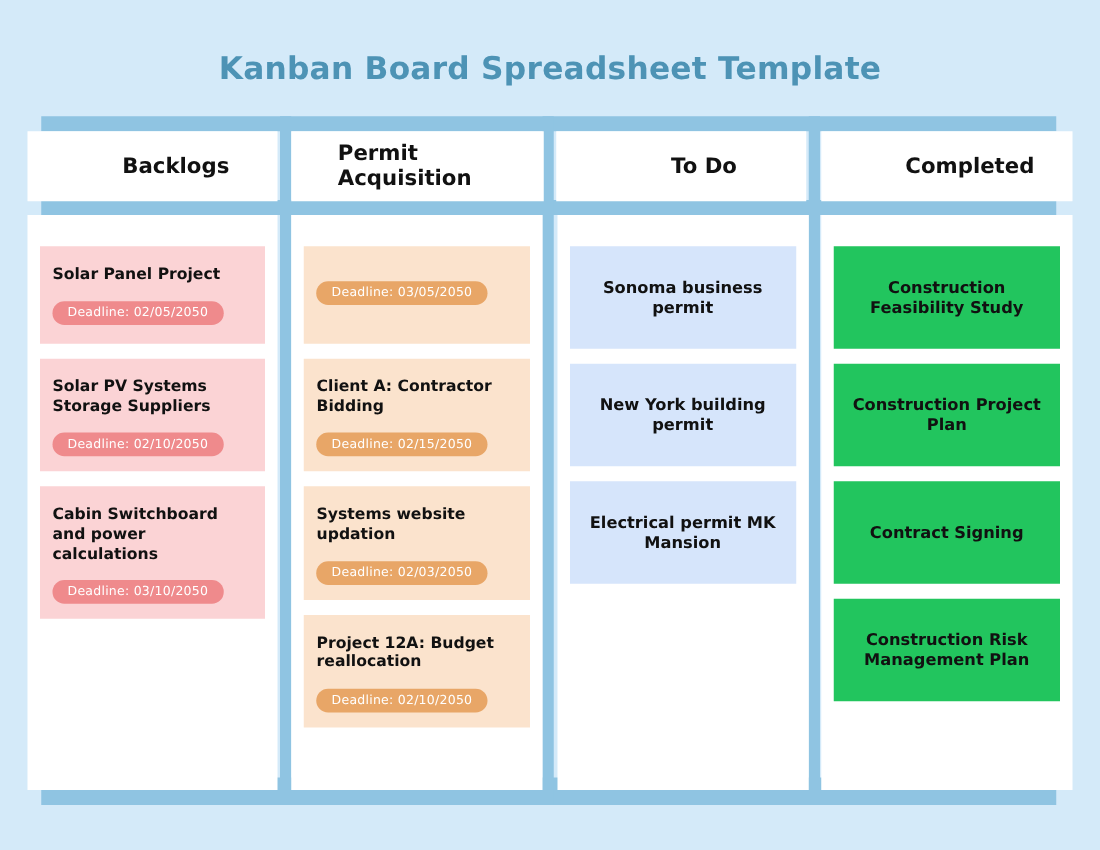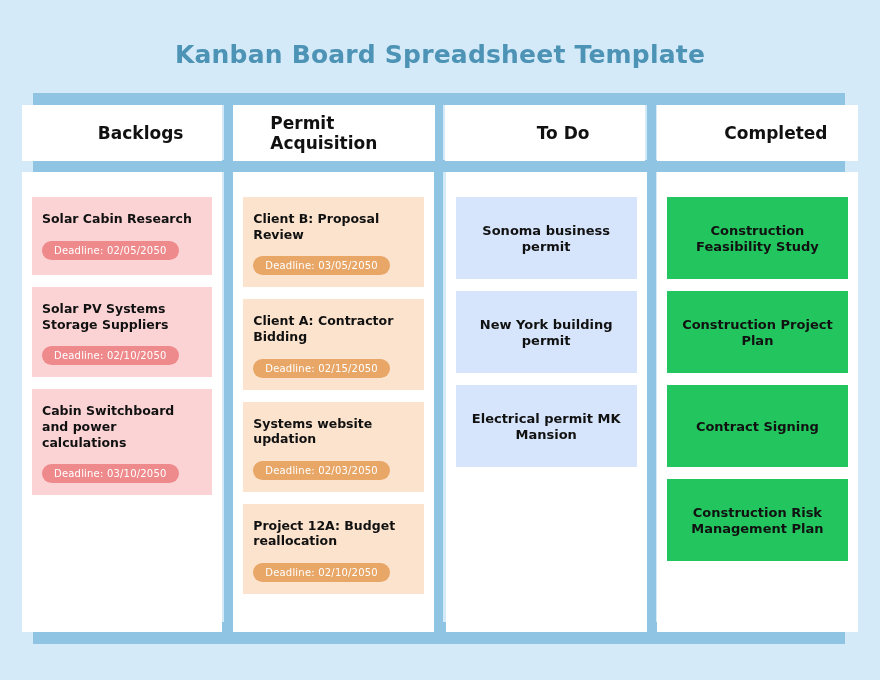--- a/index.html
+++ b/index.html
@@ -193,32 +193,32 @@
       <span>To Do</span>
     </div>
     <div class="col-header c3">
       <span>Completed</span>
     </div>
   </div>
 
   <div class="bodies">
     <div class="col-body c0 theme-pink">
         <div class="task-card align-left">
-          <div><div class="task-title">Solar Cabin Research</div><span class="deadline-pill">Deadline: 02/05/2050</span></div>
+          <div><div class="task-title">Solar Panel Project</div><span class="deadline-pill">Deadline: 02/05/2050</span></div>
         </div>
         <div class="task-card align-left">
           <div><div class="task-title">Solar PV Systems Storage Suppliers</div><span class="deadline-pill">Deadline: 02/10/2050</span></div>
         </div>
         <div class="task-card align-left">
           <div><div class="task-title">Cabin Switchboard and power calculations</div><span class="deadline-pill">Deadline: 03/10/2050</span></div>
         </div>
       </div>
     <div class="col-body c1 theme-peach">
         <div class="task-card align-left">
-          <div><div class="task-title">Client B: Proposal Review</div><span class="deadline-pill">Deadline: 03/05/2050</span></div>
+          <div><span class="deadline-pill">Deadline: 03/05/2050</span></div>
         </div>
         <div class="task-card align-left">
           <div><div class="task-title">Client A: Contractor Bidding</div><span class="deadline-pill">Deadline: 02/15/2050</span></div>
         </div>
         <div class="task-card align-left">
           <div><div class="task-title">Systems website updation</div><span class="deadline-pill">Deadline: 02/03/2050</span></div>
         </div>
         <div class="task-card align-left">
           <div><div class="task-title">Project 12A: Budget reallocation</div><span class="deadline-pill">Deadline: 02/10/2050</span></div>
         </div>

